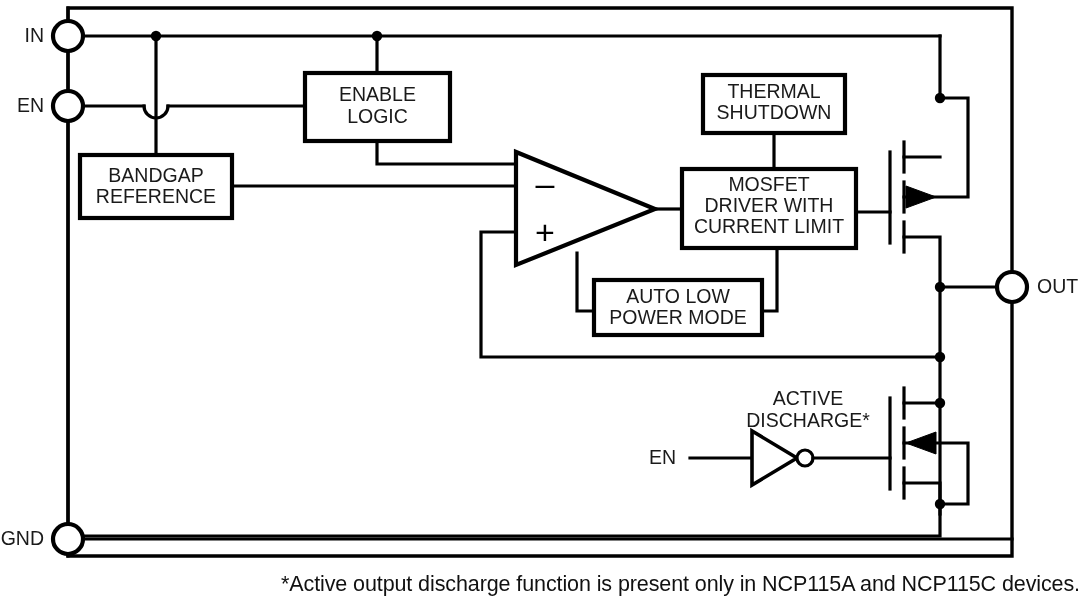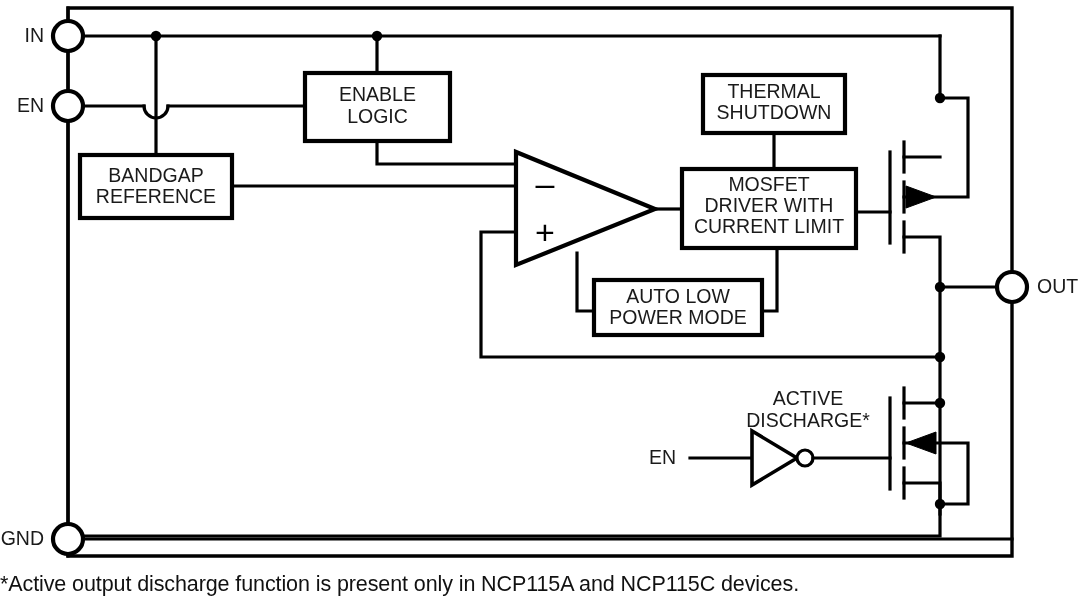--- a/index.html
+++ b/index.html
@@ -97,21 +97,21 @@
     font-size: 34px;
     fill: #000000;
     text-anchor: middle;
     dominant-baseline: middle;
   }
   .footnote {
     position: absolute;
     left: 0;
     top: 572px;
     width: 1080px;
-    text-align: left;
+    text-align: right;
     font-family: "Liberation Sans", sans-serif;
     font-size: 21.5px;
     color: #111111;
     letter-spacing: -0.1px;
   }
 </style>
 </head>
 <body>
 
 <div id="root">

